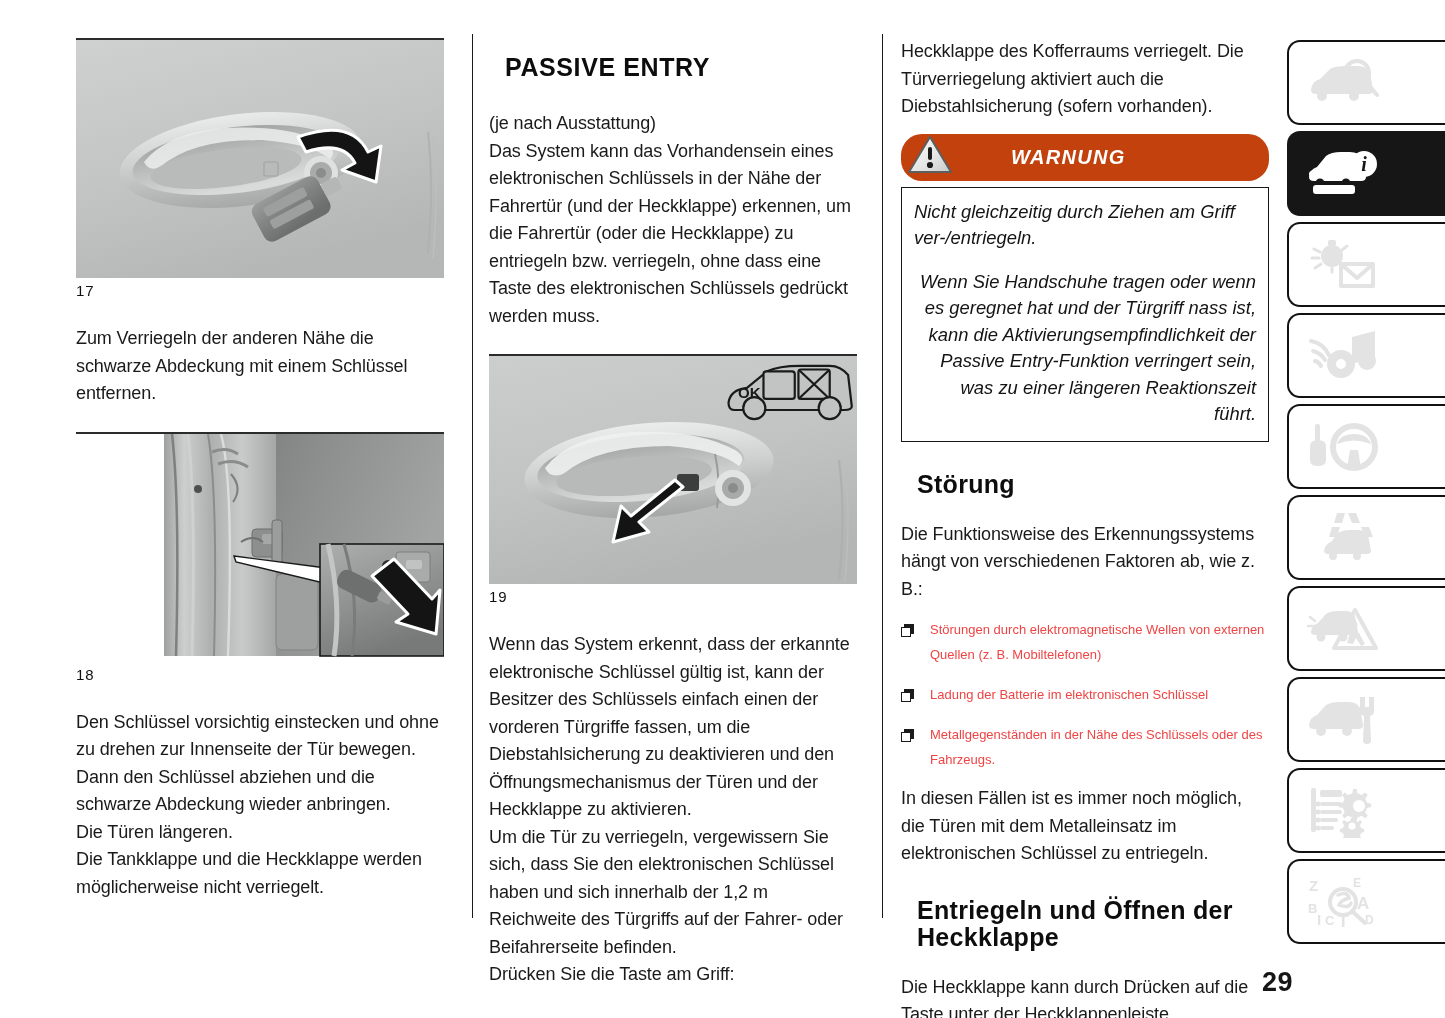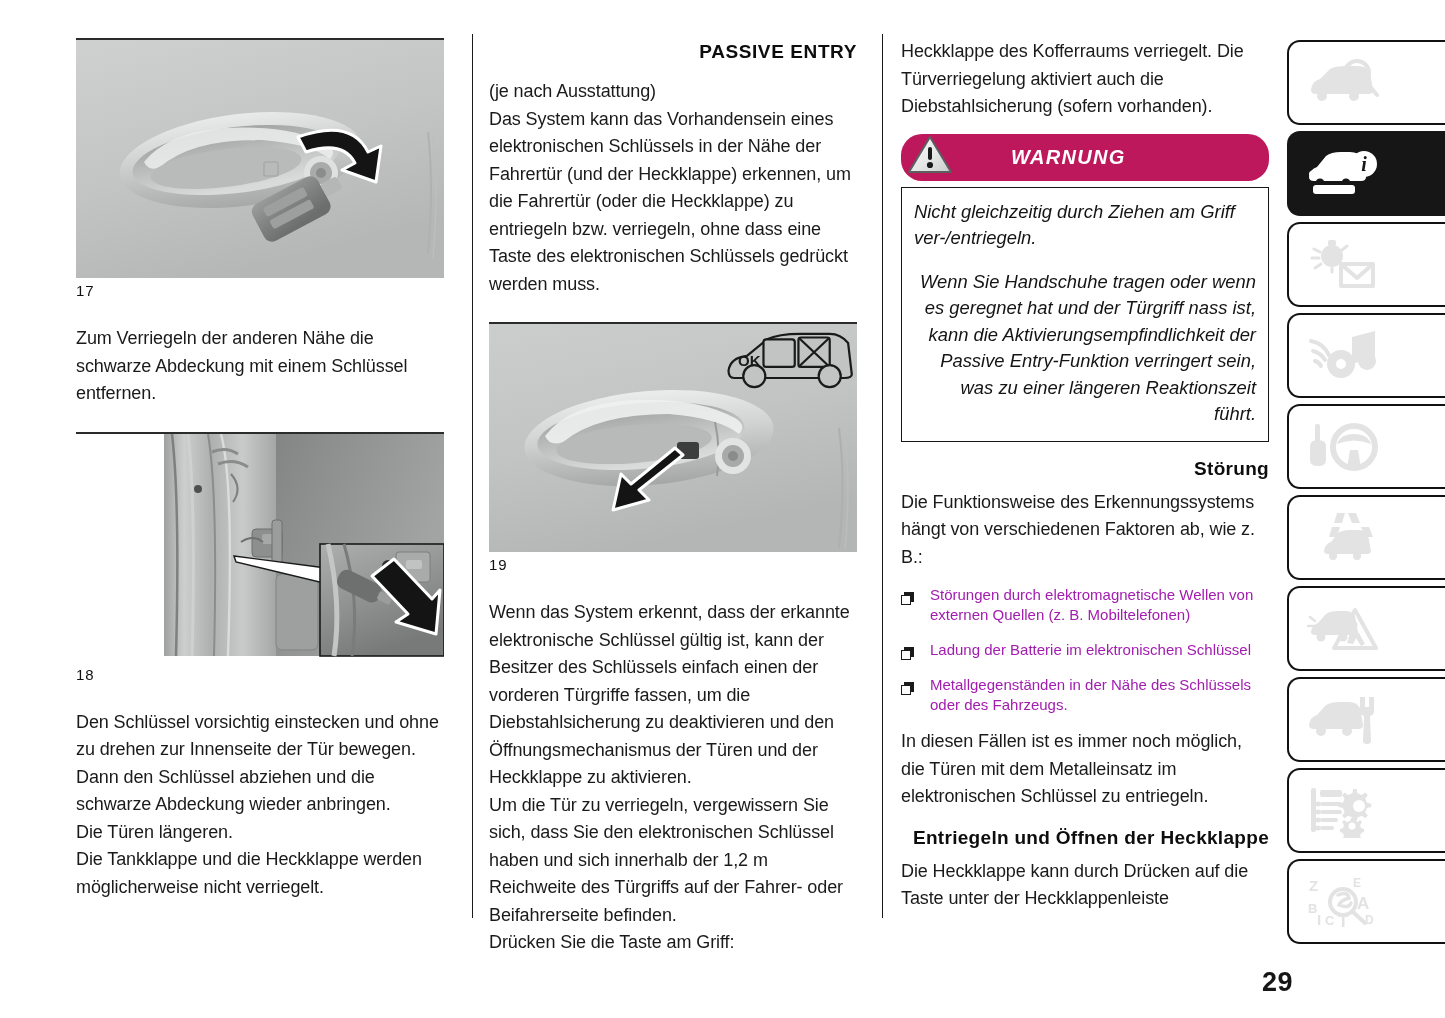--- a/index.html
+++ b/index.html
@@ -30,27 +30,26 @@
     line-height:27.5px;
     letter-spacing:-0.1px;
     color:#1a1a1a;
   }
   p.body + p.body{margin-top:0;}
   .gap{height:24px;}
   .gap-s{height:13px;}
   .gap-xs{height:7px;}
 
   h2.heading{
-    margin:0;
-    font-size:19px;
+    margin:16px;
+    font-size:25px;
     line-height:27px;
     font-weight:bold;
     letter-spacing:0.3px;
     color:#0d0d0d;
-    text-align:right;
   }
   h2.heading.caps{letter-spacing:0.6px;}
 
   
   .figure{margin:0;}
   .figrule{height:2px;background:#2b2b2b;}
   .figimg{
     position:relative;
     width:100%;
     overflow:hidden;
@@ -61,21 +60,21 @@
     line-height:20px;
     color:#111;
     padding-top:3px;
     font-family:"Liberation Sans", sans-serif;
     letter-spacing:1px;
   }
 
   
   .warnbar{
     height:47px;
-    background:#be185d;
+    background:#c2410c;
     display:flex;
     align-items:center;
     position:relative;
     border-radius:21px;
   }
   .warnbar .tri{margin-left:6px;margin-top:-1px;}
   .warnbar .wlabel{
     color:#ffffff;
     font-weight:bold;
     font-style:italic;
@@ -95,24 +94,24 @@
     line-height:26.5px;
     color:#141414;
   }
   .warnbox p + p{margin-top:17px;text-align:right;}
 
   
   ul.bul{list-style:none;margin:0;padding:0;}
   ul.bul li{
     position:relative;
     padding-left:29px;
-    font-size:15px;
-    line-height:20px;
+    font-size:13px;
+    line-height:25px;
     margin-top:15px;
-    color:#a21caf;
+    color:#ef4444;
   }
   ul.bul li:first-child{margin-top:14px;}
   .bsq{
     position:absolute;left:0;top:7px;
     width:13px;height:13px;
   }
   .bsq .s1{position:absolute;left:3px;top:0;width:10px;height:10px;background:#1a1a1a;}
   .bsq .s2{position:absolute;left:0;top:3px;width:10px;height:10px;background:#fff;border:1.6px solid #1a1a1a;box-sizing:border-box;}
 
   

